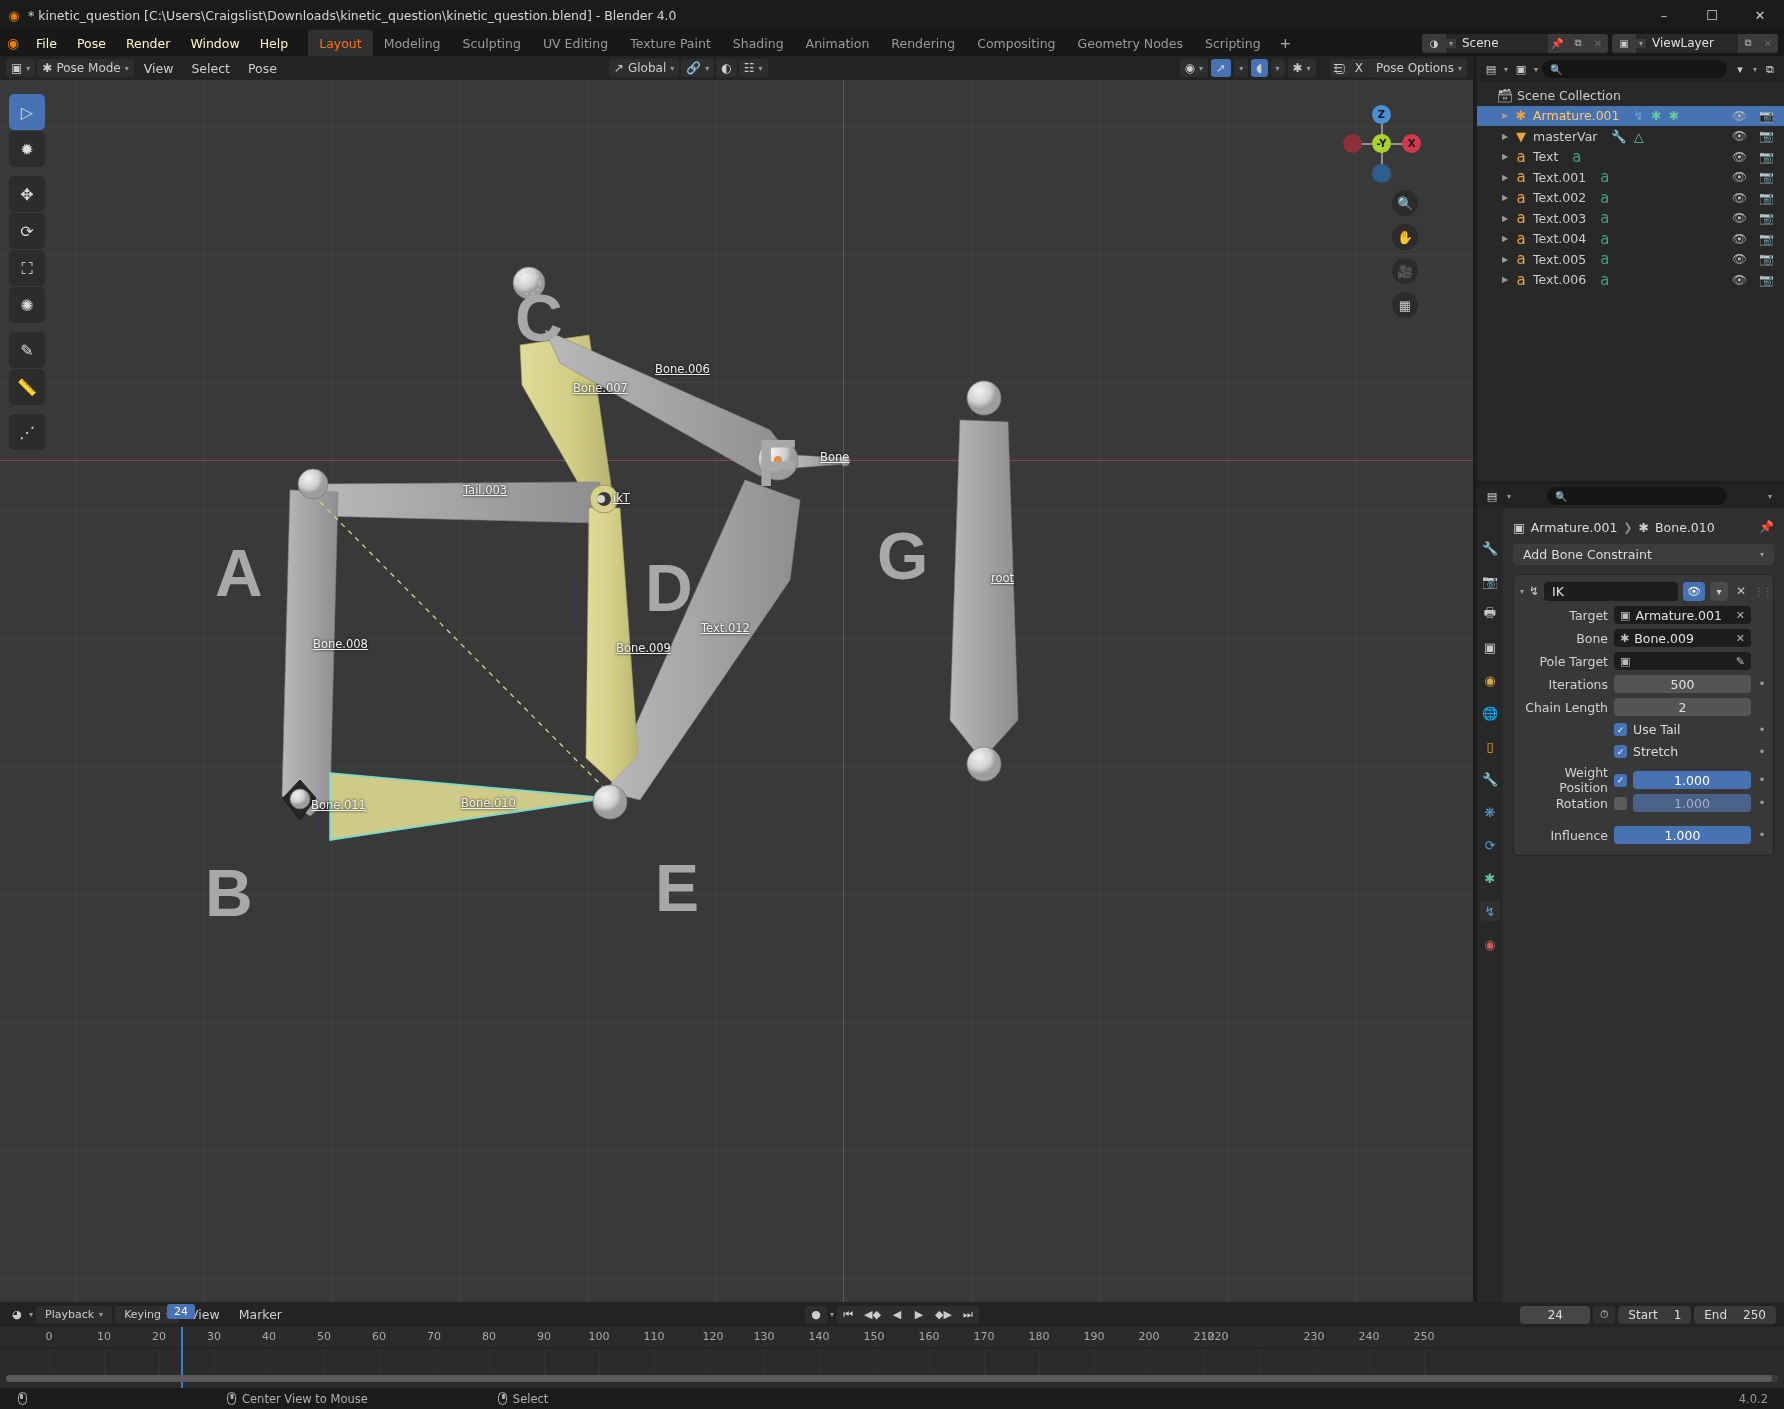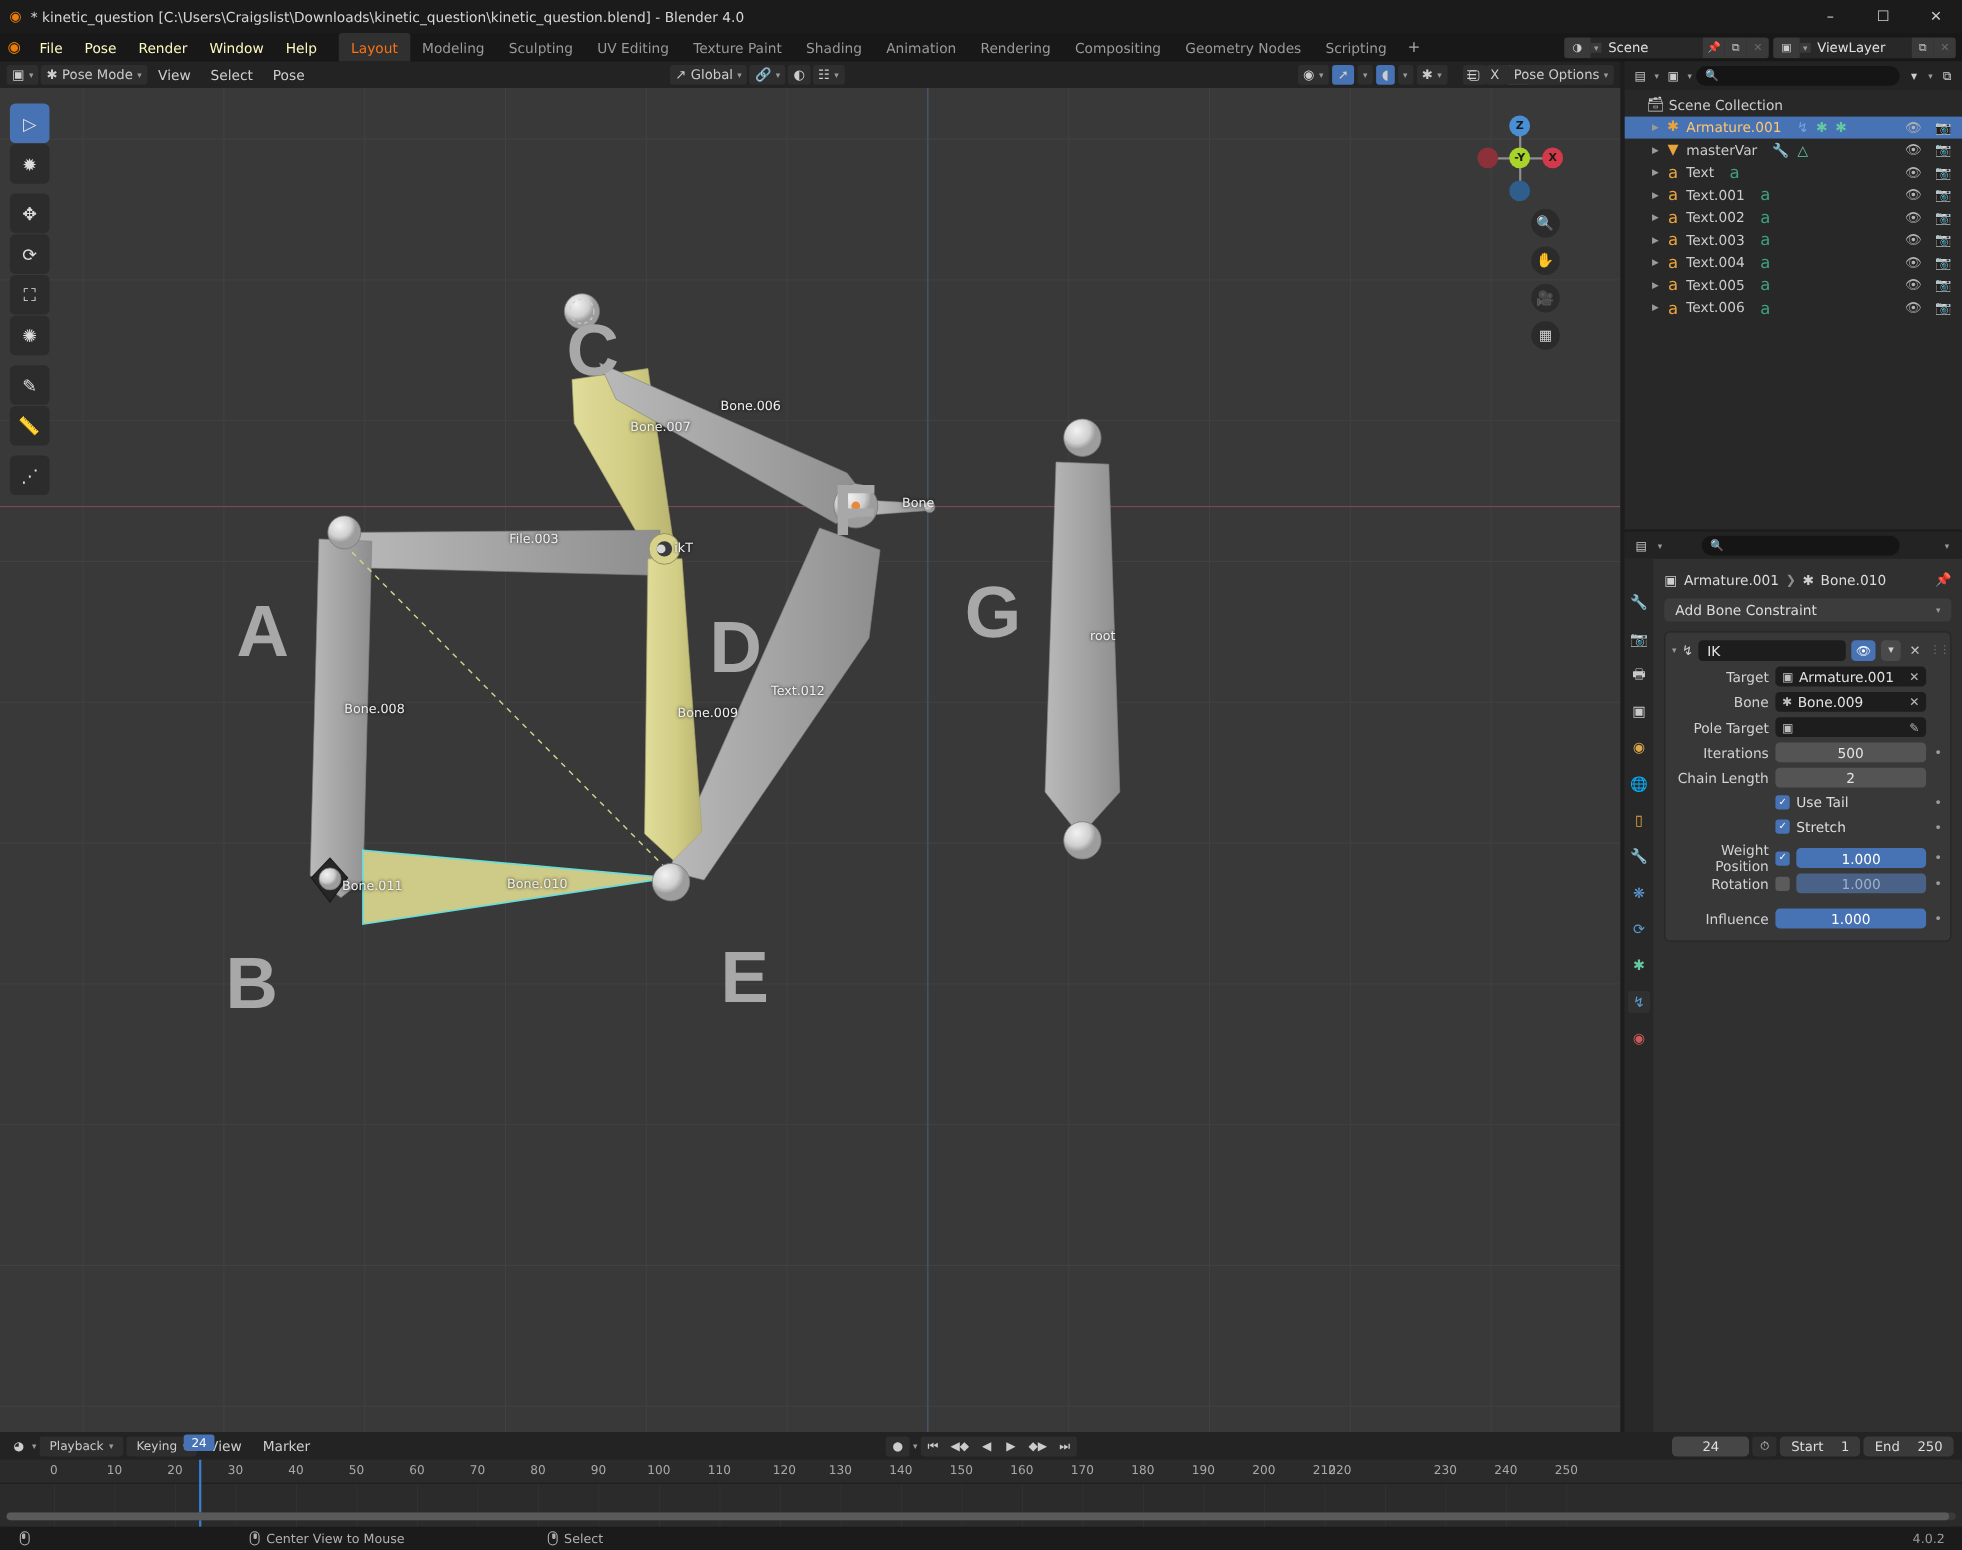--- a/index.html
+++ b/index.html
@@ -68,21 +68,21 @@
   }
   .grid-layer { position:absolute; inset:0; }
   .gline { position:absolute; background:#414141; }
   .gline.v { width:1px; height:100%; top:0; }
   .gline.h { height:1px; width:100%; left:0; }
   .axis-x { position:absolute; left:0; width:100%; height:1px; background:#7c4a52; }
   .axis-z { position:absolute; top:0; height:100%; width:1px; background:#4a5c7c; }
   .letter { position:absolute; font-size:66px; font-weight:bold; color:#a8a8a8;
             font-family:"Liberation Sans", sans-serif; line-height:1; }
   .bonelabel { position:absolute; font-size:11.5px; color:#f0f0f0; white-space:nowrap;
-               text-shadow:0 0 3px #000; }
+               text-shadow:0 0 3px #000;text-decoration:underline; }
 
   
   .vp-toolbar { position:absolute; left:9px; top:14px; width:36px;
                 display:flex; flex-direction:column; gap:1px; }
   .tool-btn { width:36px; height:36px; background:#2c2c2c; border-radius:5px;
               display:flex; align-items:center; justify-content:center; color:#ddd; font-size:16px; }
   .tool-btn.sel { background:#4772b3; }
   .tool-gap { height:7px; }
 
   
@@ -421,21 +421,21 @@
     </svg>
 
     <div class="letter" style="left:215px;top:460px">A</div>
     <div class="letter" style="left:205px;top:780px">B</div>
     <div class="letter" style="left:515px;top:205px">C</div>
     <div class="letter" style="left:645px;top:475px">D</div>
     <div class="letter" style="left:655px;top:775px">E</div>
     <div class="letter" style="left:757px;top:350px">F</div>
     <div class="letter" style="left:877px;top:443px">G</div>
 
-    <div class="bonelabel" style="left:463px;top:403px">File.003</div>
+    <div class="bonelabel" style="left:463px;top:403px">Tail.003</div>
     <div class="bonelabel" style="left:655px;top:282px">Bone.006</div>
     <div class="bonelabel" style="left:573px;top:301px">Bone.007</div>
     <div class="bonelabel" style="left:313px;top:557px">Bone.008</div>
     <div class="bonelabel" style="left:616px;top:561px">Bone.009</div>
     <div class="bonelabel" style="left:461px;top:716px">Bone.010</div>
     <div class="bonelabel" style="left:311px;top:718px">Bone.011</div>
     <div class="bonelabel" style="left:820px;top:370px">Bone</div>
     <div class="bonelabel" style="left:613px;top:411px">ikT</div>
     <div class="bonelabel" style="left:991px;top:491px">root</div>
     <div class="bonelabel" style="left:701px;top:541px">Text.012</div>

